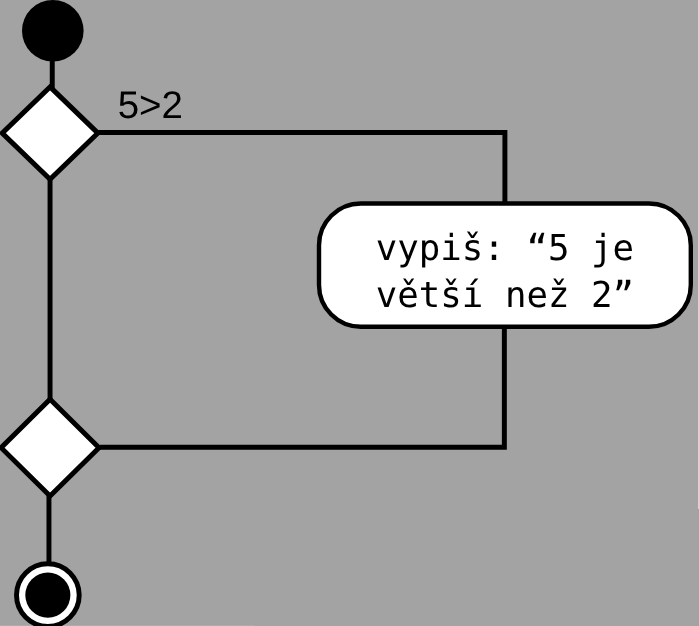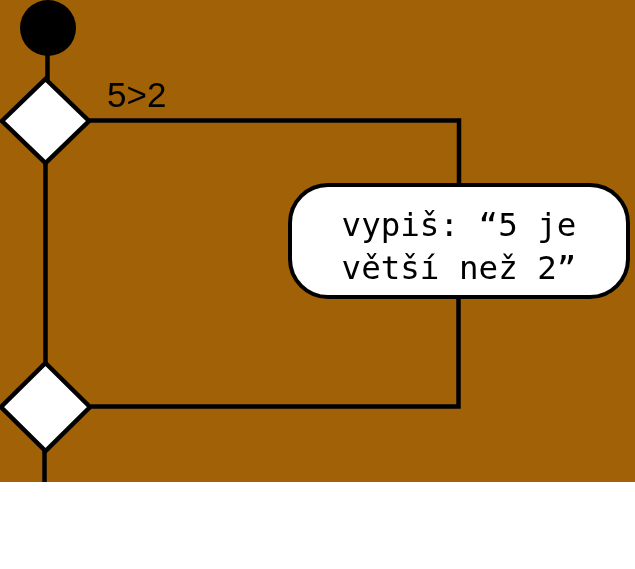--- a/index.html
+++ b/index.html
@@ -3,22 +3,22 @@
 <meta charset="utf-8">
 <style>
   html, body {
     margin: 0;
     padding: 0;
     background: #ffffff;
   }
   .canvas {
     position: relative;
     width: 635px;
-    height: 482px;
-    background: #a16207;
+    height: 569px;
+    background: #a3a3a3;
     overflow: hidden;
   }
   svg { display: block; }
   .edge {
     fill: none;
     stroke: #000000;
     stroke-width: 4.5;
     stroke-linejoin: miter;
   }
   .shape {

